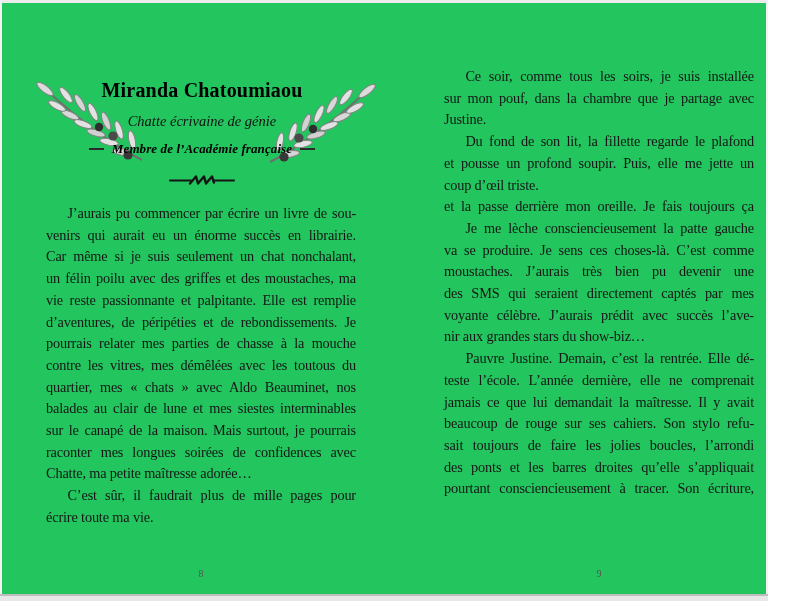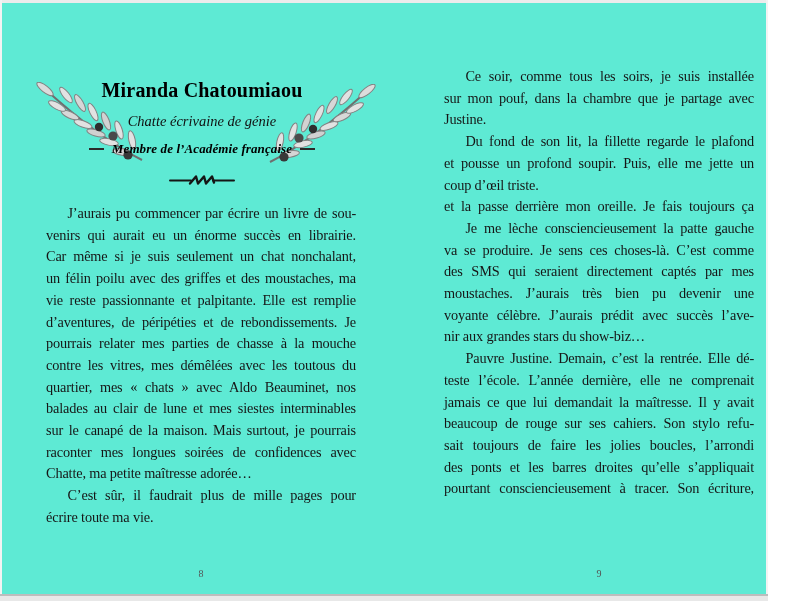--- a/index.html
+++ b/index.html
@@ -1,18 +1,18 @@
 <!DOCTYPE html>
 <html><head>
 <meta charset="utf-8">
 <style>
   html,body { margin:0; padding:0; background:#fff; }
   .screen {
     position:relative; width:768px; height:601px; overflow:hidden;
-    background:#5eead4; color:#1b1b1b;
+    background:#22c55e; color:#1b1b1b;
     font-family:"Liberation Serif","DejaVu Serif",serif;
   }
   .edge-top    { position:absolute; top:0; left:0; right:0; height:3px; background:#ececec; }
   .edge-left   { position:absolute; top:0; left:0; bottom:0; width:2px; background:#f3f3f3; }
   .edge-right  { position:absolute; top:0; right:0; bottom:0; width:2px; background:#f3f3f3; }
   .edge-bottom-line { position:absolute; bottom:5px; left:0; right:0; height:2px; background:#bdbdbd; }
   .edge-bottom-fill { position:absolute; bottom:0; left:0; right:0; height:5px; background:#e8e8e8; }
 
   .page-header {
     position:absolute; left:42px; top:78px; width:320px;
@@ -155,22 +155,22 @@
       </div>
       <div class="para">
         <div class="line indent">Du fond de son lit, la fillette regarde le plafond</div>
         <div class="line">et pousse un profond soupir. Puis, elle me jette un</div>
         <div class="line para-last">coup d’œil triste.</div>
       </div>
       <div class="para">
         <div class="line">et la passe derrière mon oreille. Je fais toujours ça</div>
         <div class="line indent">Je me lèche consciencieusement la patte gauche</div>
         <div class="line">va se produire. Je sens ces choses-là. C’est comme</div>
+        <div class="line">moustaches. J’aurais très bien pu devenir une</div>
         <div class="line">des SMS qui seraient directement captés par mes</div>
-        <div class="line">moustaches. J’aurais très bien pu devenir une</div>
         <div class="line">voyante célèbre. J’aurais prédit avec succès l’ave-</div>
         <div class="line para-last">nir aux grandes stars du show-biz…</div>
       </div>
       <div class="para">
         <div class="line indent">Pauvre Justine. Demain, c’est la rentrée. Elle dé-</div>
         <div class="line">teste l’école. L’année dernière, elle ne comprenait</div>
         <div class="line">jamais ce que lui demandait la maîtresse. Il y avait</div>
         <div class="line">beaucoup de rouge sur ses cahiers. Son stylo refu-</div>
         <div class="line">sait toujours de faire les jolies boucles, l’arrondi</div>
         <div class="line">des ponts et les barres droites qu’elle s’appliquait</div>

